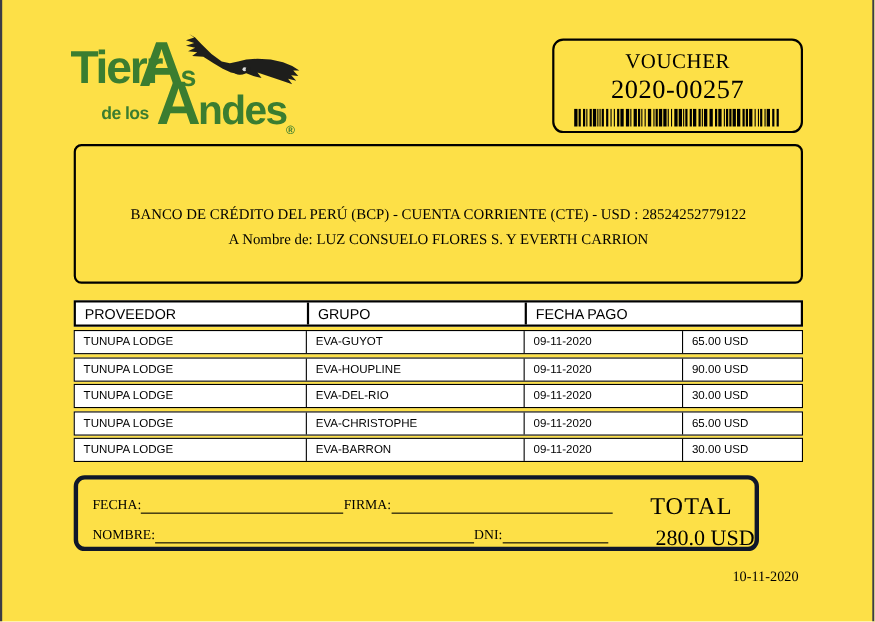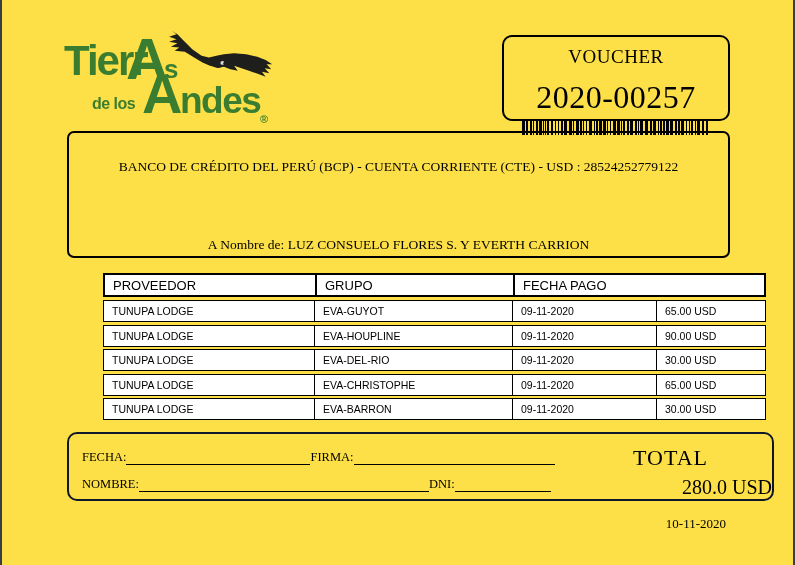--- a/index.html
+++ b/index.html
@@ -17,47 +17,47 @@
   .t-delos{left:30px;top:68px;font-size:16px;letter-spacing:-0.5px;line-height:1;}
   .t-biga2{left:80px;top:38px;font-size:56px;letter-spacing:-2px;line-height:1;}
   .t-ndes{left:118px;top:54px;font-size:37px;letter-spacing:-1.5px;line-height:1;}
   .t-reg{left:198px;top:86px;font-size:11px;line-height:1;}
   .condor{position:absolute;left:82px;top:2px;width:130px;height:50px;z-index:3;}
 
   
   .voucher-box{position:absolute;left:500px;top:35px;width:228px;height:86px;
                border:2px solid #000;border-radius:10px;box-sizing:border-box;text-align:center;}
   .voucher-title{font-size:19px;margin-top:9px;letter-spacing:0.5px;}
-  .voucher-number{font-size:32px;margin-top:11px;letter-spacing:0.5px;}
+  .voucher-number{font-size:24px;margin-top:1px;letter-spacing:0.5px;}
   .barcode{height:16px;width:208px;margin:3px auto 0;display:flex;align-items:stretch;justify-content:center;}
   .barcode span{display:block;background:#000;height:100%;flex:none;}
 
   
   .bank-box{position:absolute;left:65px;top:131px;width:663px;height:127px;
             border:2px solid #000;border-radius:7px;box-sizing:border-box;
-            display:flex;flex-direction:column;justify-content:space-between;align-items:center;
+            display:flex;flex-direction:column;justify-content:center;align-items:center;
             padding-top:22px;}
   .bank-box p{margin:0;font-size:13.5px;line-height:23px;text-align:center;}
 
   
-  .ptable{position:absolute;left:65px;top:273px;width:663px;font-family:"Liberation Sans", sans-serif;margin-left:36px;}
+  .ptable{position:absolute;left:65px;top:273px;width:663px;font-family:"Liberation Sans", sans-serif;}
   .thead,.trow{display:flex;box-sizing:border-box;align-items:center;background:#fff;}
   .thead{height:24px;border:2px solid #000;font-size:13px;margin-bottom:3px;}
   .trow{height:22px;border:1.5px solid #000;font-size:10.5px;margin-bottom:2.5px;}
   .cell{box-sizing:border-box;padding-left:8px;overflow:hidden;white-space:nowrap;height:100%;
         display:flex;align-items:center;}
   .c0{width:210px;}
   .c1{width:198px;border-left:2px solid #000;}
   .c2{width:144px;border-left:2px solid #000;}
   .c3{flex:1;border-left:2px solid #000;}
   .trow .c1,.trow .c2,.trow .c3{border-left-width:1.5px;}
 
   
-  .sig-box{position:absolute;left:65px;top:432px;width:707px;height:69px;
-           border:2px solid #0f172a;border-radius:10px;box-sizing:border-box;display:flex;}
+  .sig-box{position:absolute;left:65px;top:432px;width:623px;height:69px;
+           border:4px solid #0f172a;border-radius:10px;box-sizing:border-box;display:flex;}
   .sig-left{width:500px;padding-left:13px;box-sizing:border-box;font-size:12.5px;}
   .sig-row{display:flex;align-items:flex-end;height:17px;}
   .sig-row1{margin-top:14px;}
   .sig-row2{margin-top:10px;align-items:flex-end;}
   .sig-label{flex:none;}
   .sig-line{flex:none;border-bottom:1px solid #000;height:14px;}
   .w-a{width:184px;}.w-b{width:201px;}.w-c{width:290px;}.w-d{width:96px;}
   .sig-right{flex:1;text-align:center;}
   .total-label{font-size:22px;margin-top:11px;letter-spacing:1px;}
   .total-value{font-size:20px;margin-top:5px;text-align:right;}

